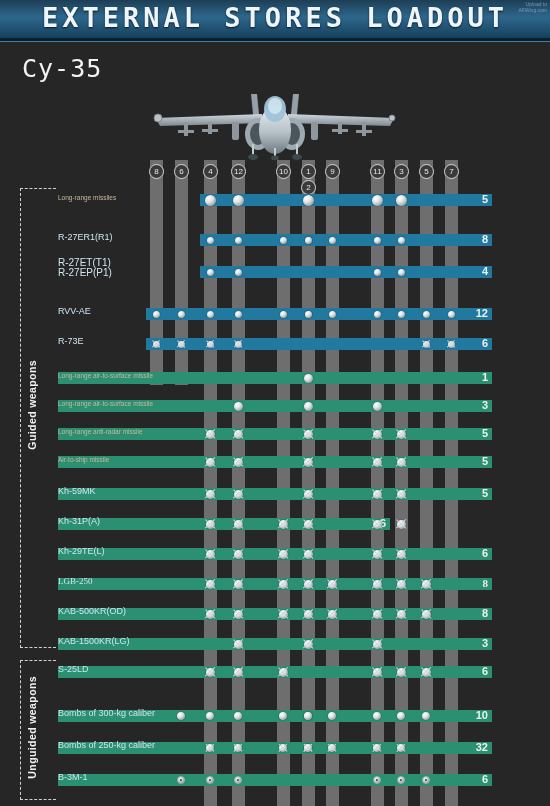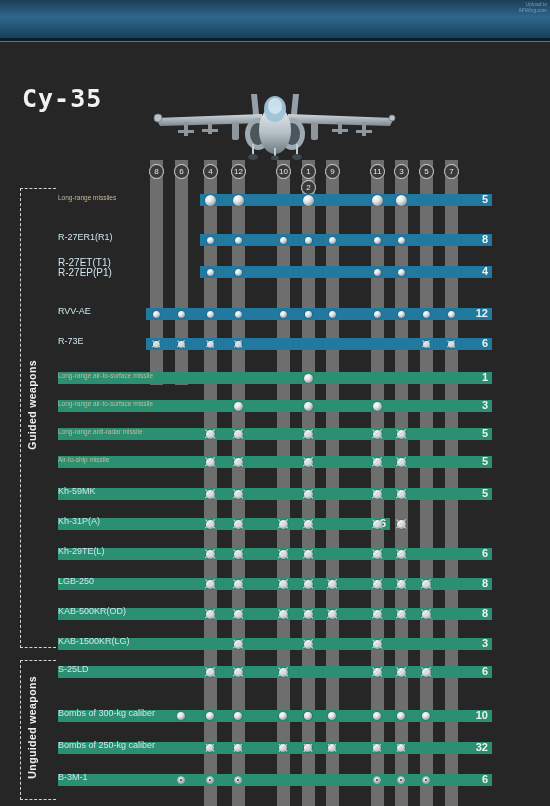--- a/index.html
+++ b/index.html
@@ -25,23 +25,22 @@
   .watermark{
     position:absolute;right:3px;top:1px;text-align:right;
     font-size:5px;line-height:6px;color:#7fa9c4;opacity:.85;
   }
   .hdr-rule{position:absolute;left:0;top:38px;width:550px;height:3px;background:#0a1f2c;}
   .hdr-rule2{position:absolute;left:0;top:41px;width:550px;height:1px;background:#3d7fa4;}
 
   
   .ac-name{
     position:absolute;left:22px;top:54px;
-    font-size:25px;font-weight:bold;color:#f2f2f2;letter-spacing:1px;
+    font-size:25px;font-weight:normal;color:#f2f2f2;letter-spacing:1px;
     font-family:"DejaVu Sans Mono","Liberation Mono",monospace;
-    margin-top:30px;
   }
 
   
   .aircraft{position:absolute;left:150px;top:82px;width:250px;height:78px;}
 
   
   .chart{position:absolute;left:0;top:160px;width:550px;height:646px;}
   .pylon{position:absolute;top:0;width:13px;background:#6e6e6e;}
   .station-badge{
     position:absolute;width:15px;height:15px;border-radius:50%;
@@ -99,20 +98,21 @@
     writing-mode:vertical-rl;transform:rotate(180deg);
     letter-spacing:.4px;white-space:nowrap;
   }
 </style>
 </head>
 <body>
 
 <div id="root">
 
   <div class="header">
+    <div class="header-title">EXTERNAL STORES LOADOUT</div>
     <div class="watermark">
       <div>Upload to</div>
       <div>AFWing.com</div>
     </div>
   </div>
   <div class="hdr-rule"></div>
   <div class="hdr-rule2"></div>
 
   <div class="ac-name">Су-35</div>
 
@@ -483,21 +483,21 @@
         <div class="fin"></div>
       </div>
       <div class="mk" style="width: 9px; height: 9px; left: 372.5px; top: 389.5px;">
         <div class="ball" style="position: absolute; inset: 0px;"></div>
         <div class="fin"></div>
       </div>
       <div class="mk" style="width: 9px; height: 9px; left: 396.5px; top: 389.5px;">
         <div class="ball" style="position: absolute; inset: 0px;"></div>
         <div class="fin"></div>
       </div>
-      <div class="row" style="top: 418px; width: 550px;">
+      <div class="row" style="top: 418px; width: 550px; font-family: Liberation Serif, serif;">
         <div class="bar ag" style="left: 58px;"></div>
         <div class="lbl">LGB-250</div>
         <div class="count">8</div>
       </div>
       <div class="mk" style="width: 9px; height: 9px; left: 205.5px; top: 419.5px;">
         <div class="ball" style="position: absolute; inset: 0px;"></div>
         <div class="fin"></div>
       </div>
       <div class="mk" style="width: 9px; height: 9px; left: 233.5px; top: 419.5px;">
         <div class="ball" style="position: absolute; inset: 0px;"></div>

